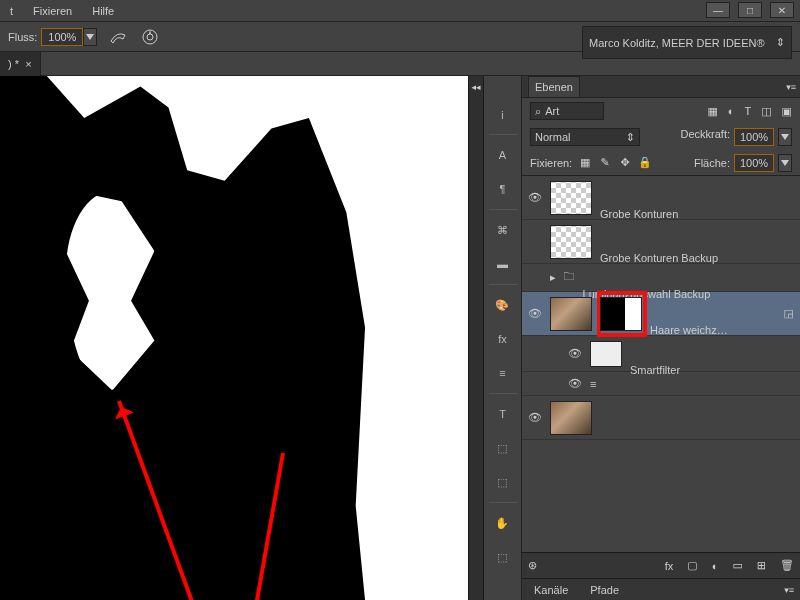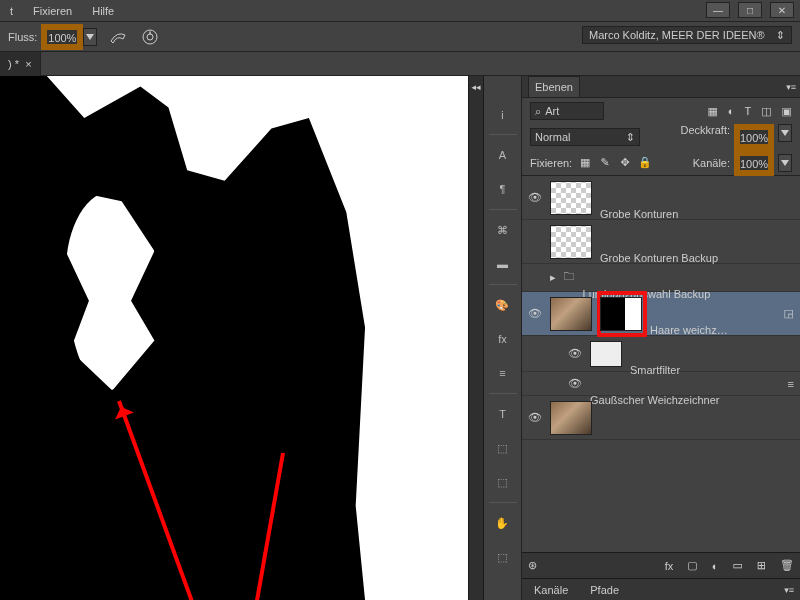--- a/index.html
+++ b/index.html
@@ -7,24 +7,24 @@
 
 
 .menubar { height:22px; background:#424242; display:flex; align-items:center; padding-left:10px; position:relative; border-bottom:1px solid #222;}
 .menubar .menuitem { margin-right:20px; }
 .winbtns { position:absolute; right:6px; top:2px; display:flex; gap:8px; }
 .winbtn { width:24px; height:16px; background:#555; border:1px solid #222; display:flex; align-items:center; justify-content:center; font-size:10px; }
 
 
 .optbar { height:30px; background:#424242; border-bottom:1px solid #222; display:flex; align-items:center; padding:0 8px; position:relative; }
 .optbar .lbl { margin-right:4px; }
-.pct { width:42px; height:26px; background:#333; border:6px solid #a16207; text-align:center; line-height:16px; }
+.pct { width:42px; height:18px; background:#333; border:1px solid #a16207; text-align:center; line-height:16px; }
 .drpbtn { width:14px; height:18px; background:#4a4a4a; border:1px solid #222; display:flex; align-items:center; justify-content:center; }
 .iconbtn { width:22px; height:20px; margin-left:10px; display:flex; align-items:center; justify-content:center; }
-.workspace { position:absolute; right:8px; top:4px; width:210px; height:18px; background:#333; border:1px solid #222; display:flex; align-items:center; padding:0 6px; justify-content:space-between; }
+.workspace { position:absolute; right:8px; top:4px; width:210px; height:33px; background:#333; border:1px solid #222; display:flex; align-items:center; padding:0 6px; justify-content:space-between; }
 
 
 .tabbar { height:24px; background:#424242; border-bottom:1px solid #222; }
 .doctab { display:inline-flex; height:24px; background:#2c2c2c; padding:0 8px; align-items:center; border-right:1px solid #222; }
 
 
 .main { position:absolute; top:76px; bottom:0; left:0; right:0; display:flex; }
 .canvas { width:468px; background:#282828; position:relative; }
 .canvas-img { position:absolute; left:0; top:0; right:0; bottom:0; background:#fff; }
 .silhouette { position:absolute; left:0; top:0; width:100%; height:100%; background:#000; clip-path: polygon(0% 0%, 10% 0%, 18% 8%, 30% 2%, 36% 6%, 40% 18%, 48% 20%, 58% 10%, 66% 8%, 74% 26%, 78% 48%, 76% 82%, 78% 100%, 0% 100%);}
@@ -207,21 +207,21 @@
 
     <div class="lock-row">
       <span>Fixieren:</span>
       <div class="lockicons">
         <span>▦</span>
         <span>✎</span>
         <span>✥</span>
         <span>🔒</span>
       </div>
       <div class="fill">
-        <span>Kanäle:</span>
+        <span>Fläche:</span>
         <div class="pct">100%</div>
         <div class="drpbtn">
             <svg width="8" height="6">
               <path d="M0 0 L8 0 L4 6 Z" fill="#ccc"></path>
             </svg>
           </div>
       </div>
     </div>
 
     <div class="layers">
@@ -257,21 +257,20 @@
       </div>
 
       <div class="layer indent">
         <span class="eye">👁</span>
         <div class="thumb white" style="width:32px;height:26px;"></div>
         <span class="lyname">Smartfilter</span>
       </div>
 
       <div class="layer indent" style="height:24px;">
         <span class="eye">👁</span>
-        <span class="lyname">Gaußscher Weichzeichner</span>
         <span>≡</span>
       </div>
 
       <div class="layer">
         <span class="eye">👁</span>
         <div class="thumb photo"></div>
       </div>
 
     </div>
 

